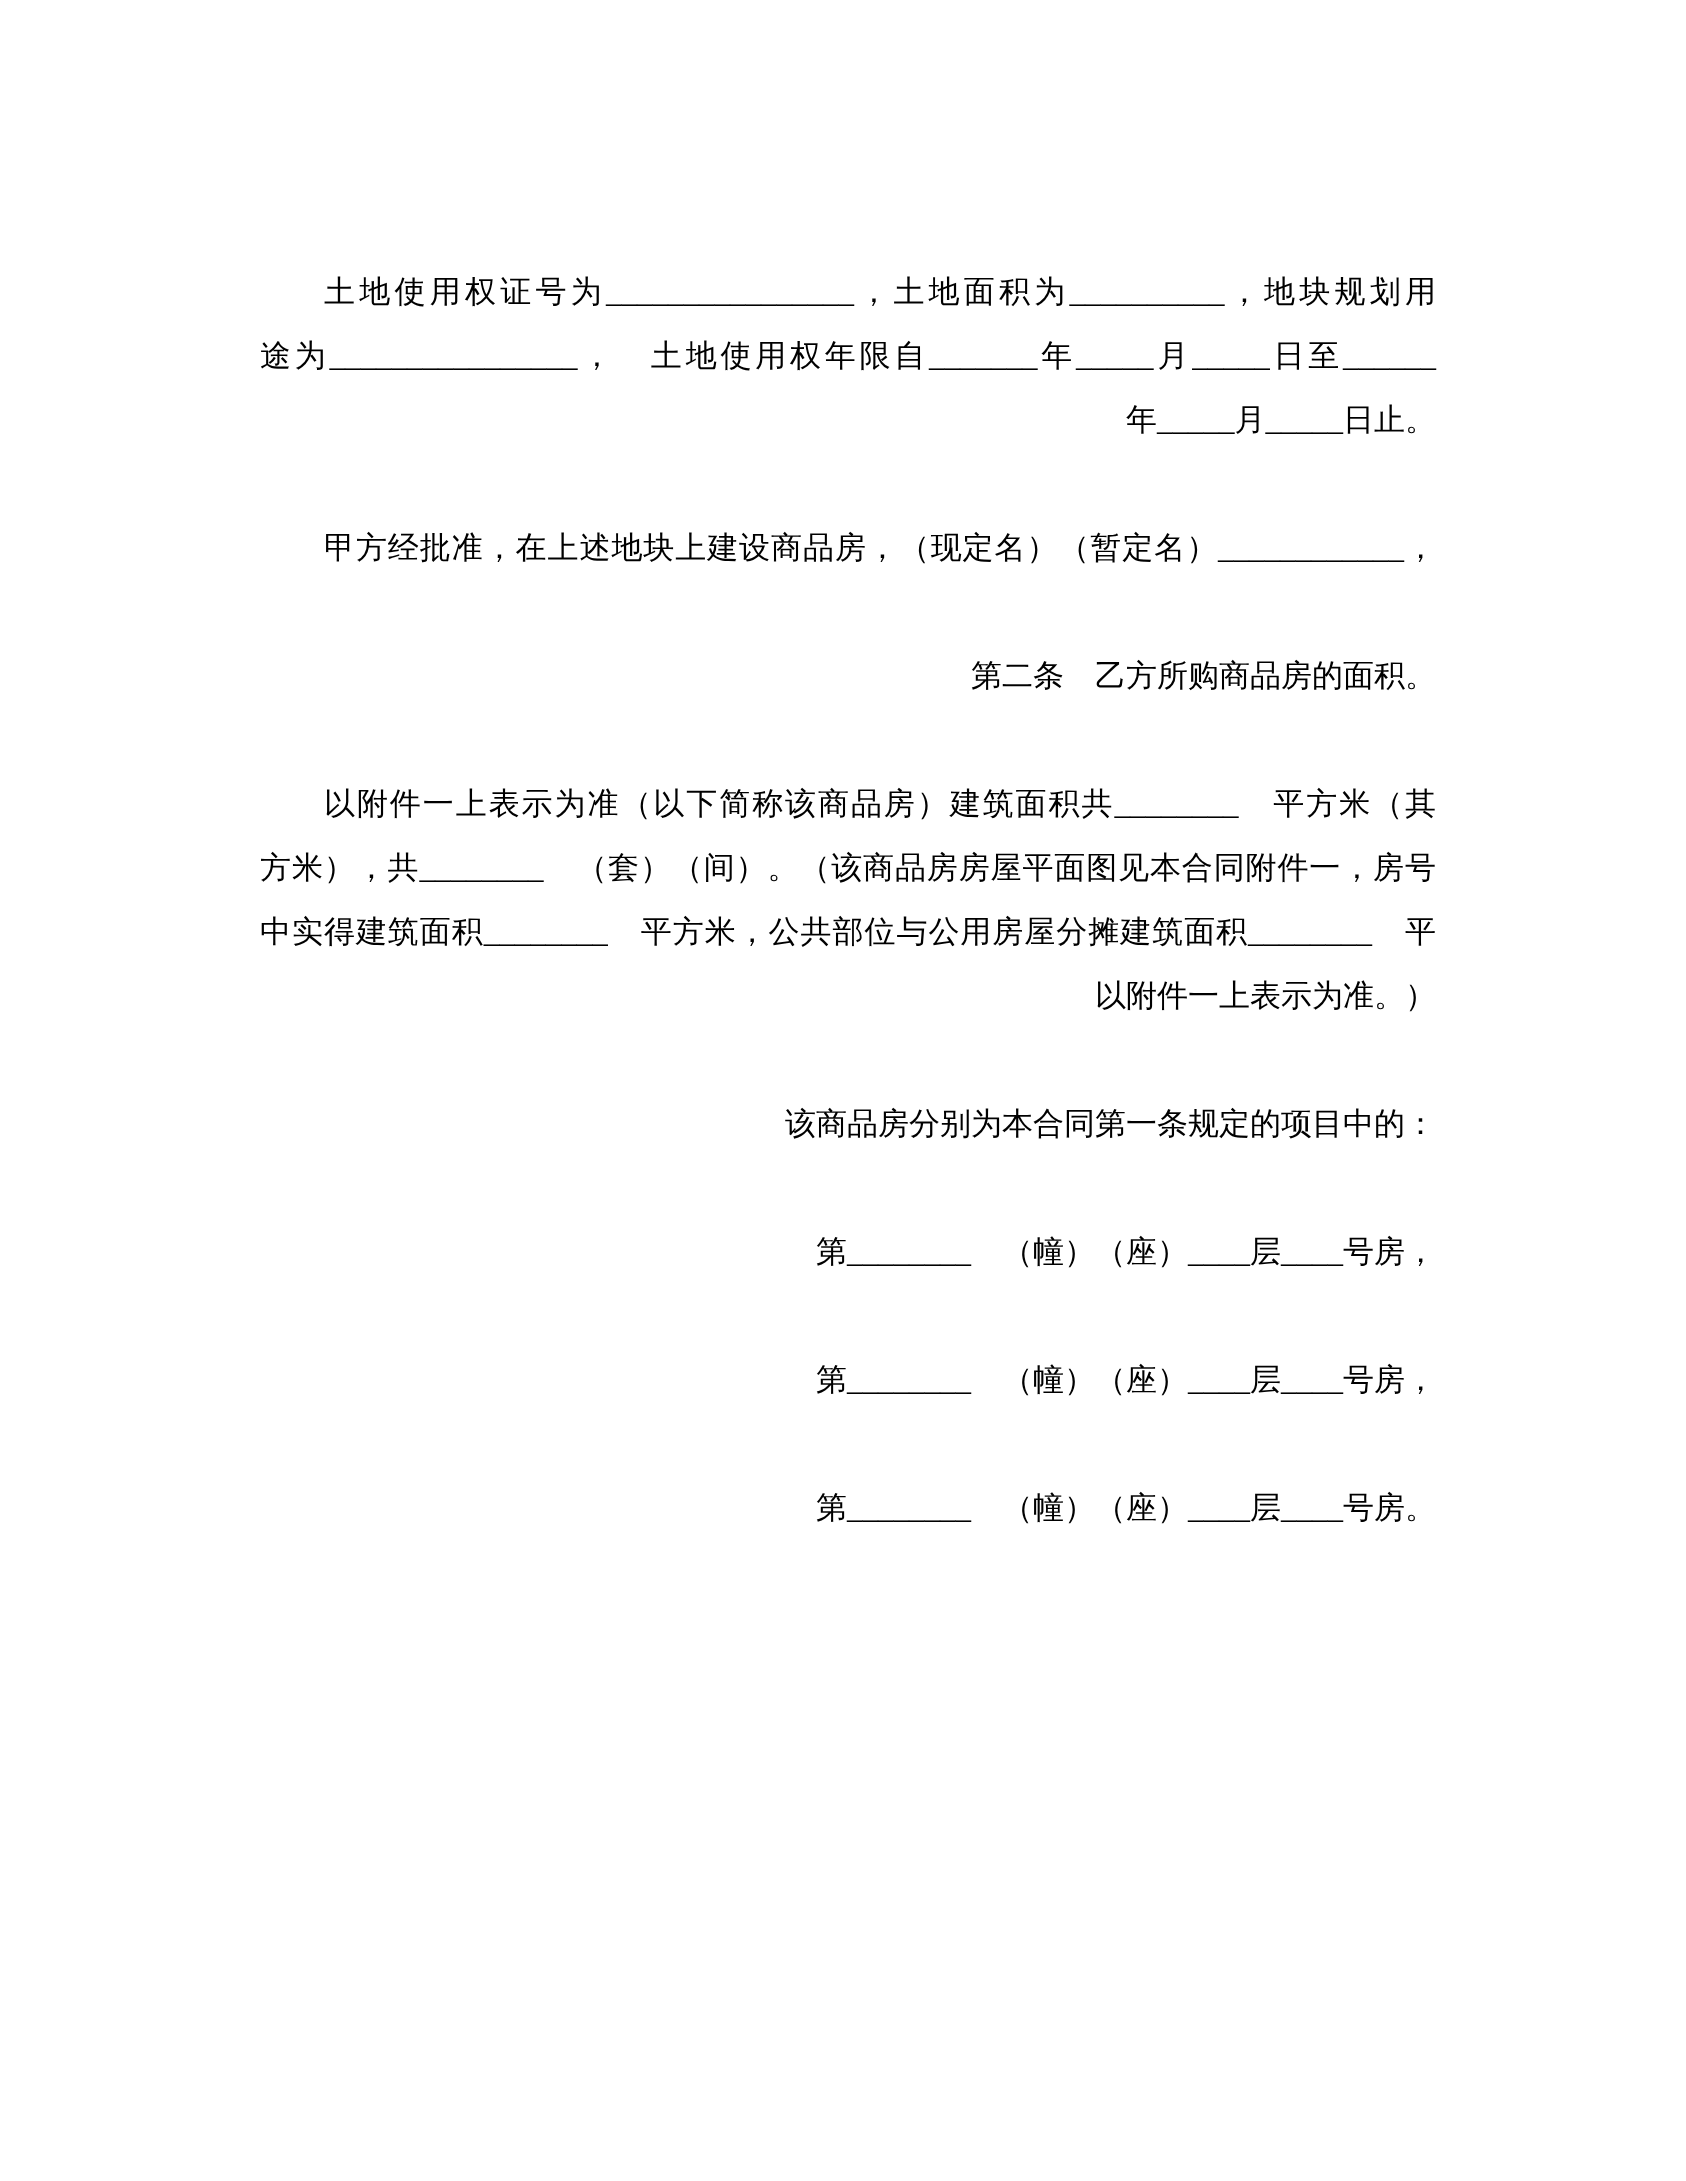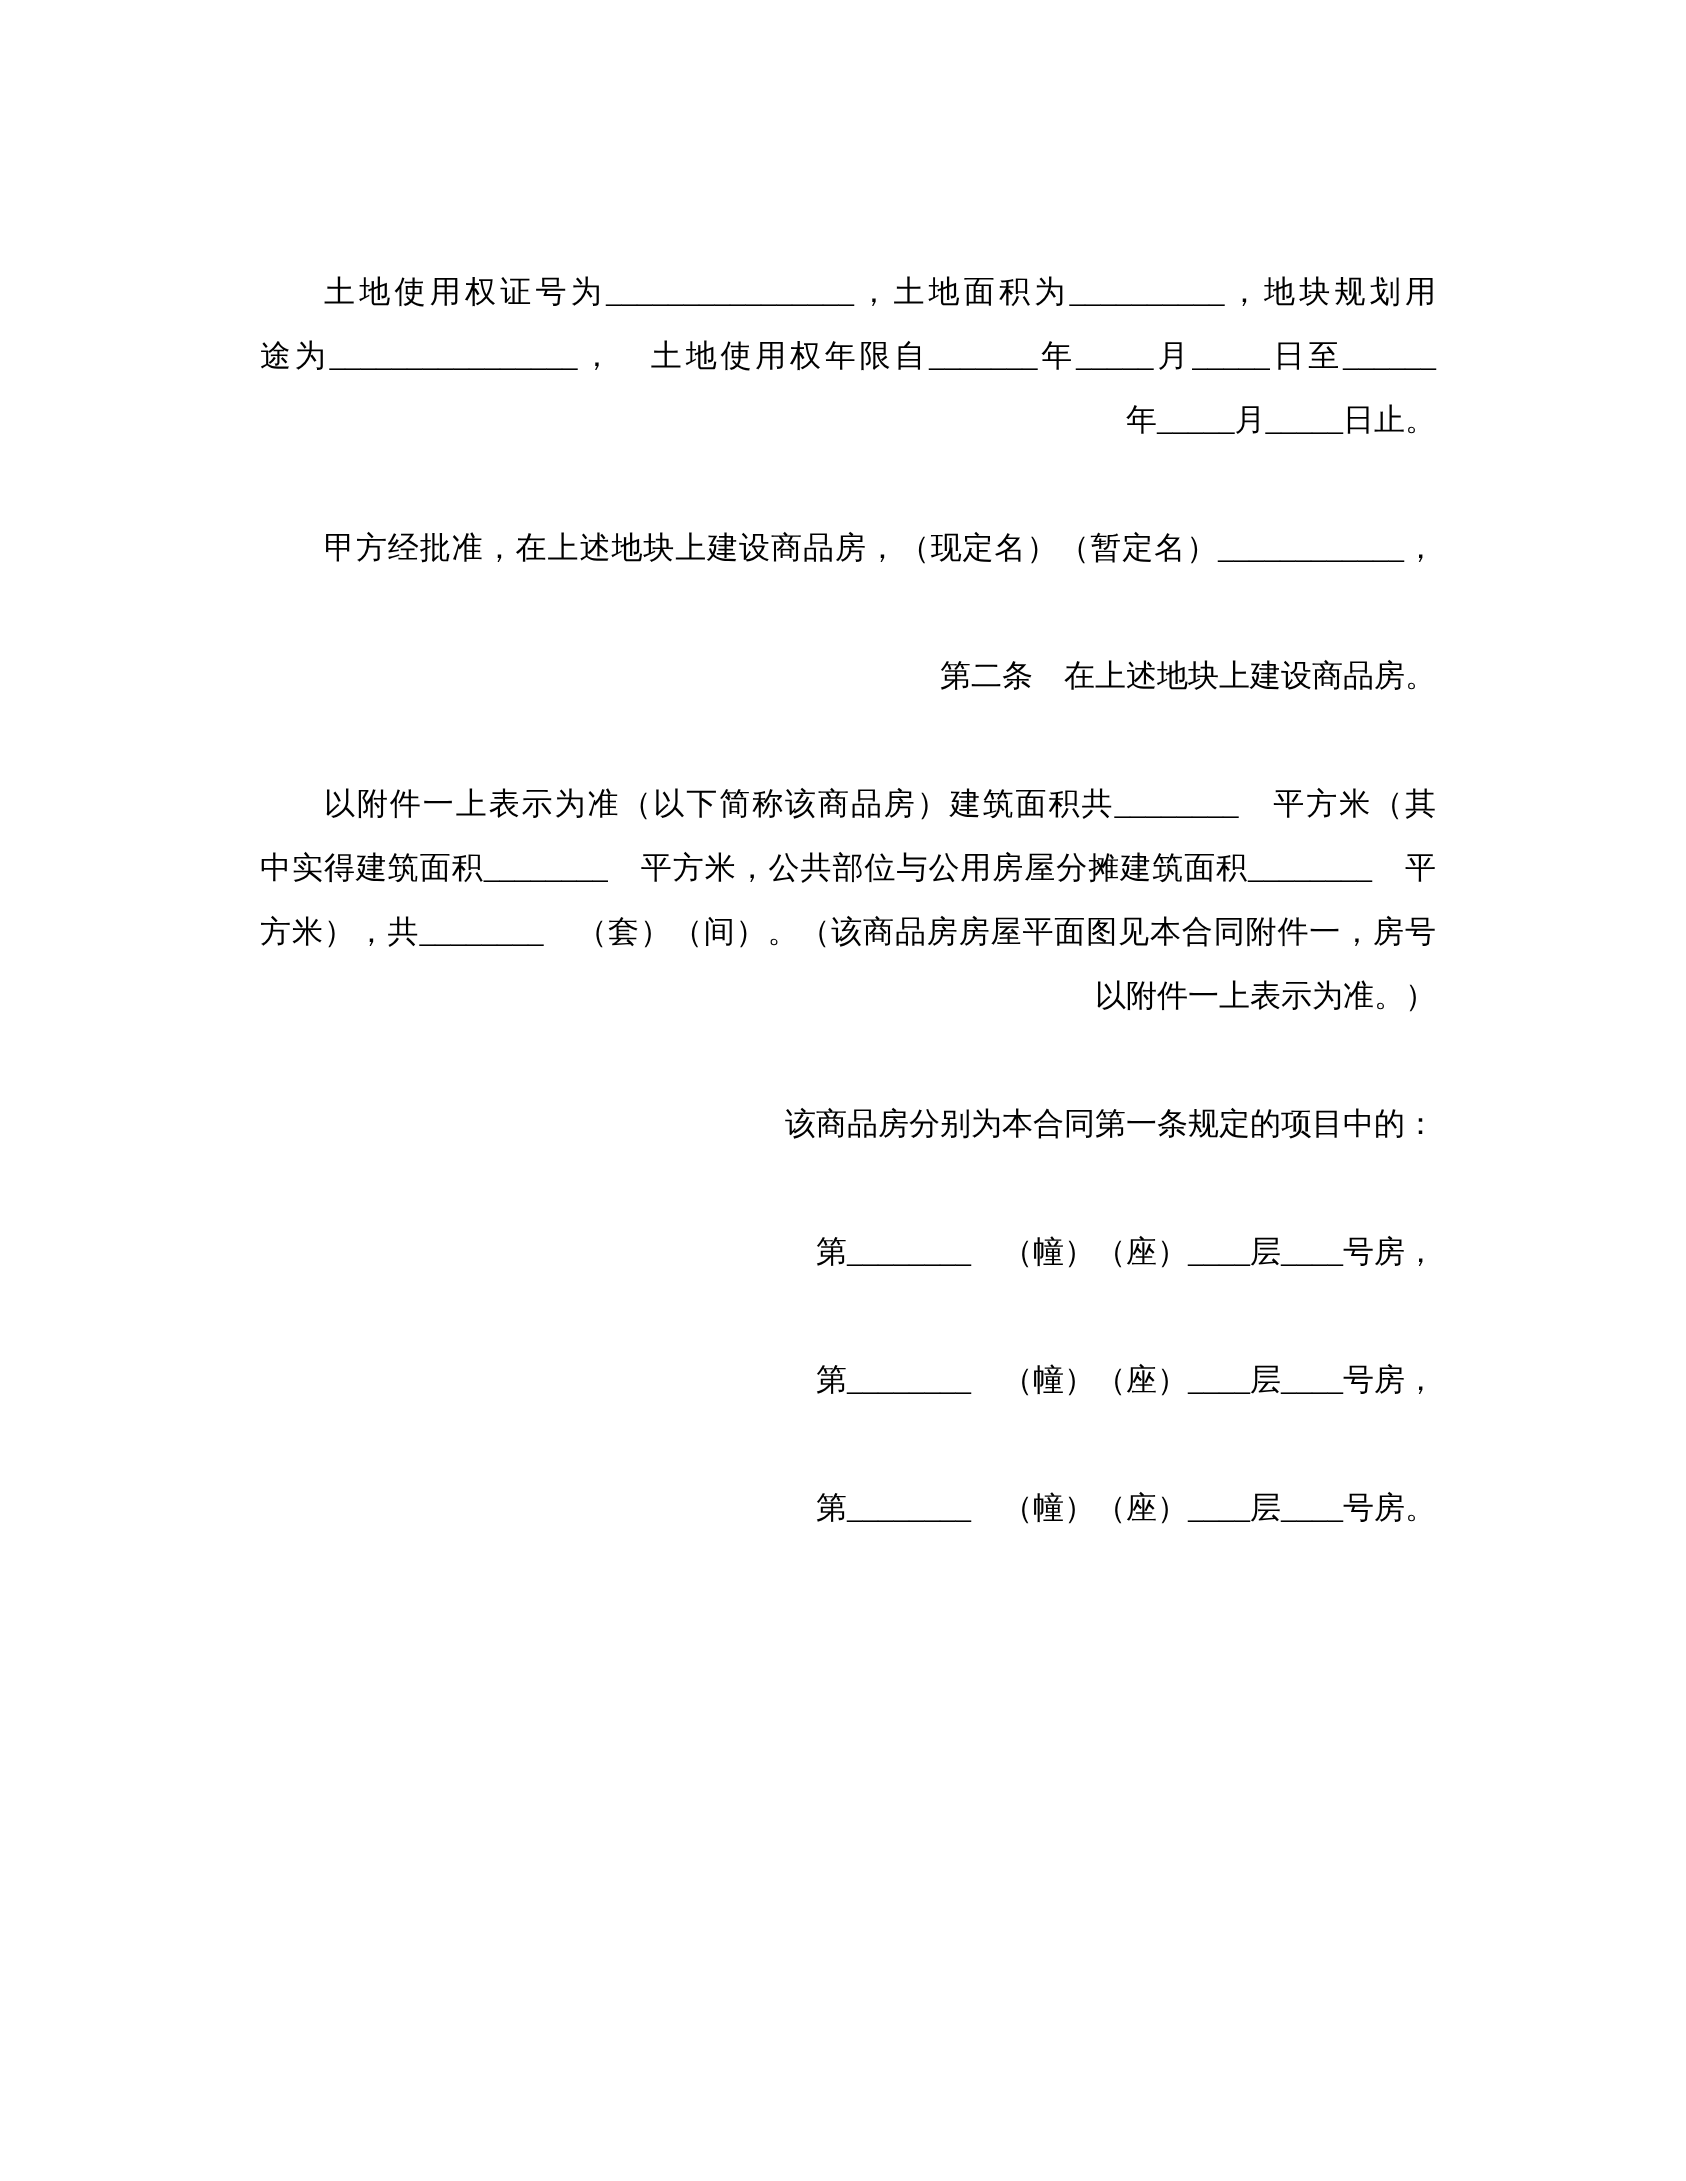--- a/index.html
+++ b/index.html
@@ -57,27 +57,27 @@
       <p class="line indent fill">土地使用权证号为________________，土地面积为__________，地块规划用</p>
       <p class="line fill">途为________________，　土地使用权年限自_______年_____月_____日至______</p>
       <p class="line">年_____月_____日止。</p>
     </div>
 
     <div class="para">
       <p class="line indent fill">甲方经批准，在上述地块上建设商品房，（现定名）（暂定名）____________，</p>
     </div>
 
     <div class="para">
-      <p class="line indent">第二条　在上述地块上建设商品房。</p>
+      <p class="line indent">第二条　乙方所购商品房的面积。</p>
     </div>
 
     <div class="para">
       <p class="line indent fill">以附件一上表示为准（以下简称该商品房）建筑面积共________　平方米（其</p>
+      <p class="line fill">方米），共________　（套）（间）。（该商品房房屋平面图见本合同附件一，房号</p>
       <p class="line fill">中实得建筑面积________　平方米，公共部位与公用房屋分摊建筑面积________　平</p>
-      <p class="line fill">方米），共________　（套）（间）。（该商品房房屋平面图见本合同附件一，房号</p>
       <p class="line">以附件一上表示为准。）</p>
     </div>
 
     <div class="para">
       <p class="line indent">该商品房分别为本合同第一条规定的项目中的：</p>
     </div>
 
     <div class="para">
       <p class="line indent">第________　（幢）（座）____层____号房，</p>
     </div>

